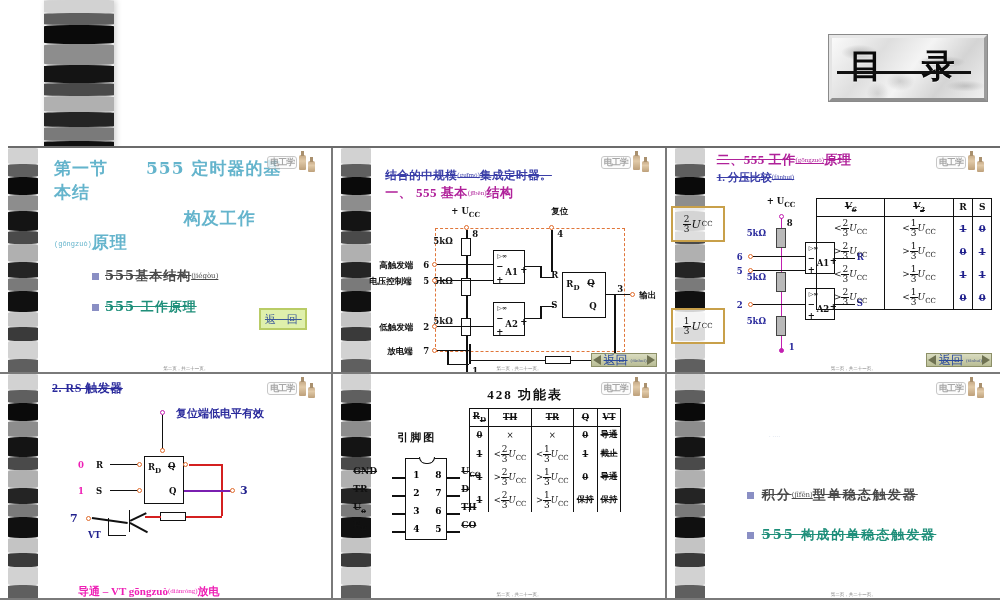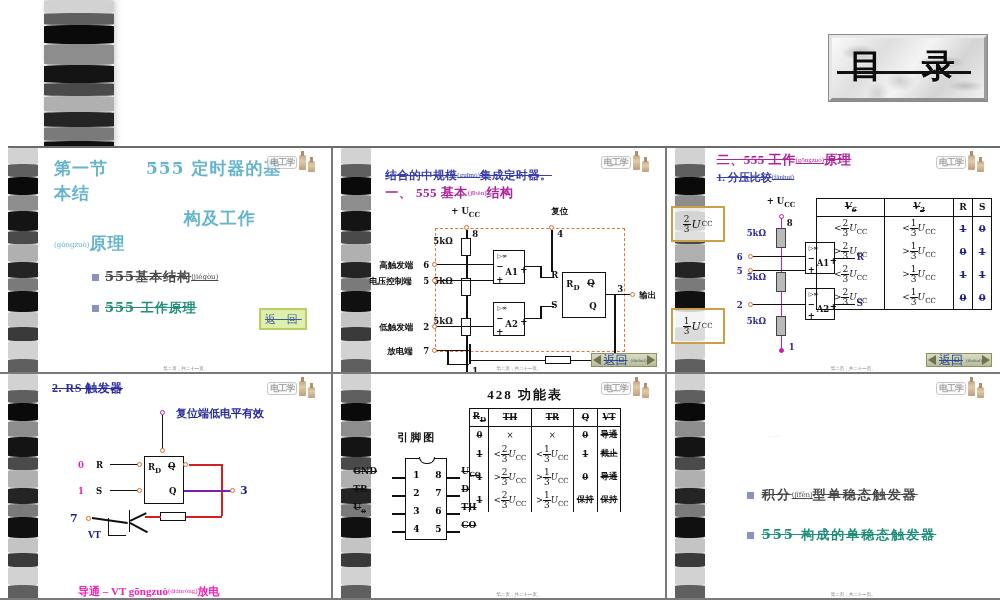--- a/index.html
+++ b/index.html
@@ -124,21 +124,21 @@
 
   
   .s1-title {
     color: #64b4cc; font-size: 17px; line-height: 25px;
     font-family: "DejaVu Serif", serif; font-weight: 700;
     padding: 8px 6px 0 10px; letter-spacing: 1px;
   }
   .s1-t-a { display: inline-block; }
   .s1-t-b { display: inline-block; margin-left: 38px; }
   .s1-t-c { display: block; text-align: center; margin-left: 64px; }
-  .s1-t-d { display: block; }
+  .s1-t-d { display: block; font-family: Liberation Mono, monospace; }
   .py { font-size: 7px; letter-spacing: 0; font-weight: 400; vertical-align: 2px; }
   .s1-bullets { margin-top: 10px; padding-left: 48px; }
   .s1-bul { display: flex; align-items: center; gap: 6px; margin-bottom: 13px; }
   .s1-bul .sq { width: 7px; height: 7px; background: #8a8fc4; flex: none; }
   .s1-bul .b-text {
     font-size: 13px; font-family: "DejaVu Serif", serif; font-weight: 700;
     letter-spacing: 1px; text-decoration: line-through;
   }
   .s1-bul.one .b-text { color: #4a4a4a; }
   .s1-bul.two .b-text { color: #1f8f7a; }

